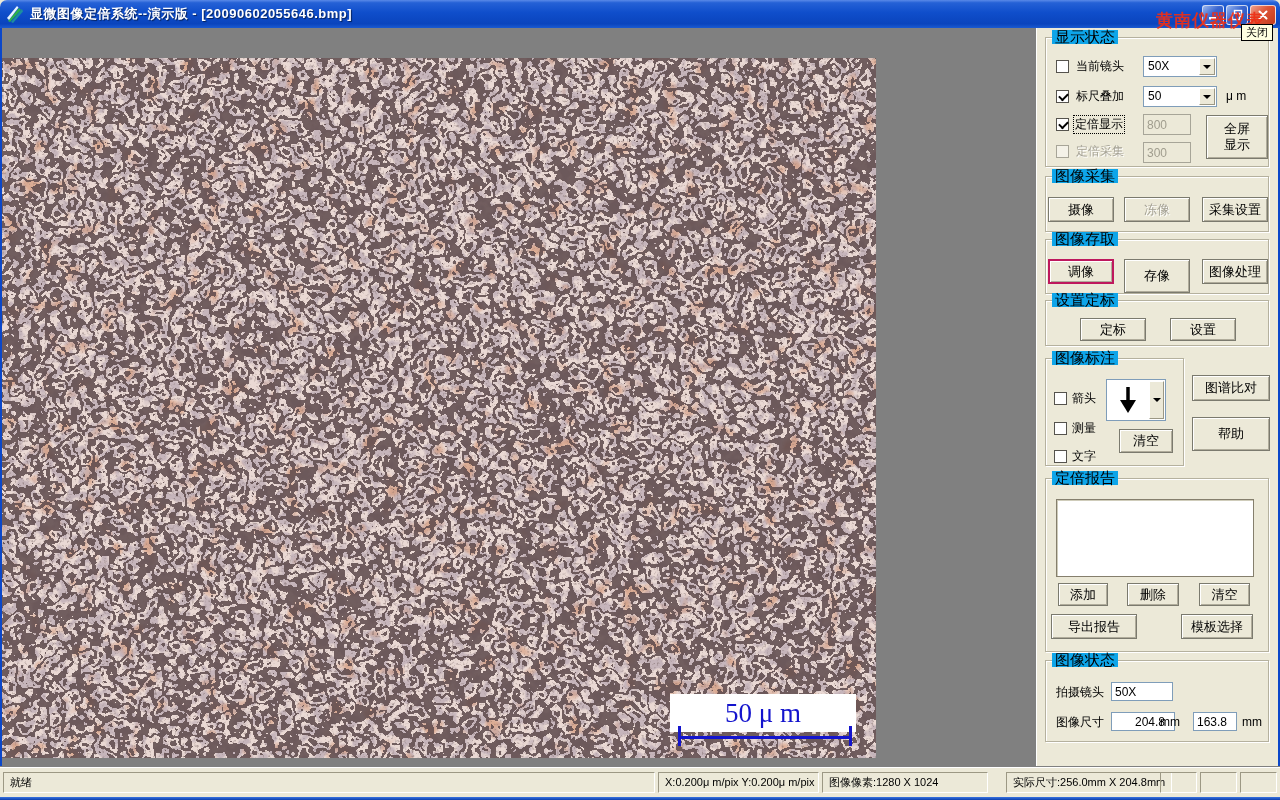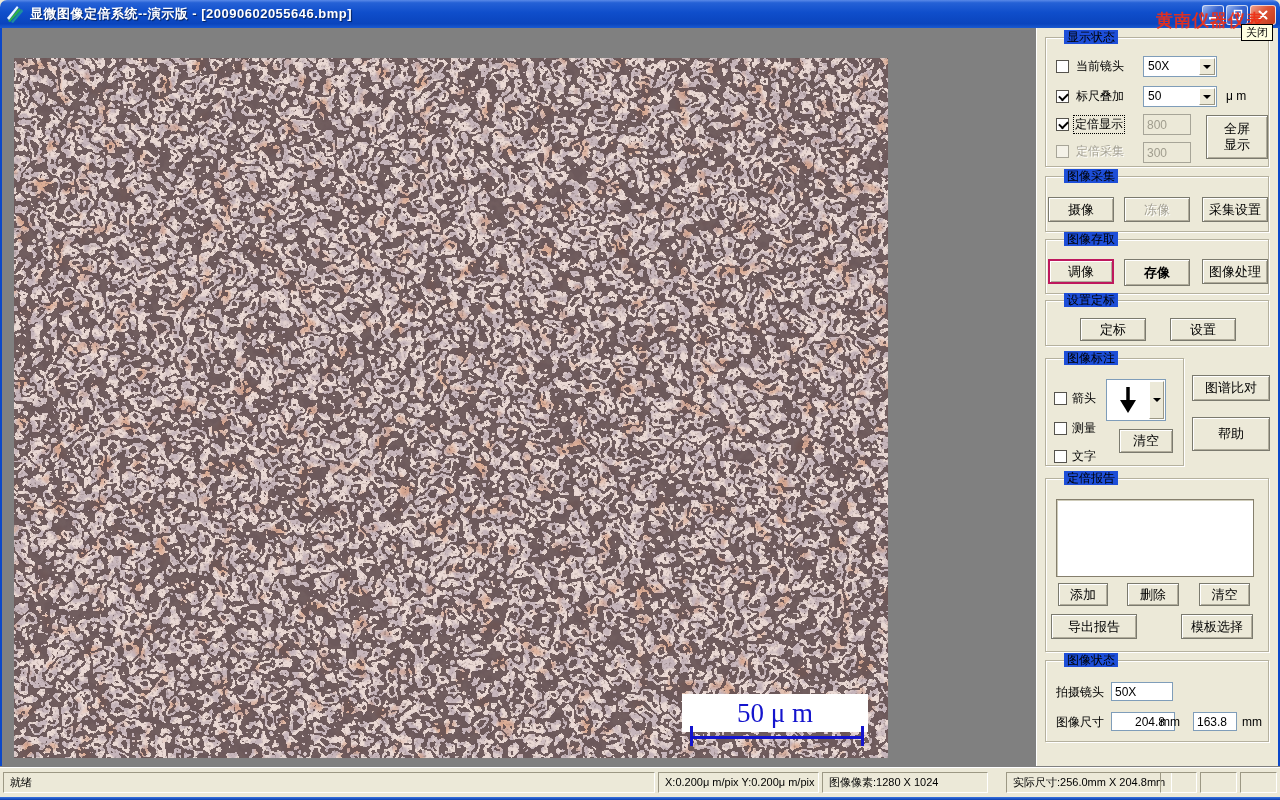--- a/index.html
+++ b/index.html
@@ -23,36 +23,36 @@
   .btn-min { left:1202px; } .btn-restore { left:1226px; } .btn-close { left:1250px; }
   .watermark { position:absolute; left:1156px; top:9px; z-index:30; color:#ee2f16;
     font-size:17px; font-weight:bold; letter-spacing:1px; opacity:.92; white-space:nowrap; }
   .tooltip { position:absolute; left:1241px; top:24px; z-index:40; background:#FFFFE1;
     border:1px solid #000; font-size:11px; line-height:13px; padding:1px 4px; white-space:nowrap; }
 
   
   .client { position:absolute; left:0; top:28px; width:1280px; height:738px; background:#808080; }
   .edge-left  { position:absolute; left:0; top:28px; width:2px; height:738px; background:#0b47c9; z-index:5; }
   .edge-right { position:absolute; left:1278px; top:28px; width:2px; height:738px; background:#0b47c9; z-index:5; }
-  .viewport { position:absolute; left:14px; top:30px; width:874px; height:700px;
+  .viewport { position:absolute; left:2px; top:30px; width:874px; height:700px;
     overflow:hidden; background:#c6b5bb; }
   .scalebar-box { position:absolute; left:668px; top:636px; width:186px; height:38px; background:#fff;
     display:flex; align-items:center; justify-content:center; z-index:3;
     font-family:"Liberation Serif","DejaVu Serif",serif; font-size:27px; color:#1414cd; }
   .sb-line { position:absolute; left:676px; top:678px; width:174px; height:3px; background:#1414cd; z-index:3; }
   .sb-tick { position:absolute; top:668px; width:3px; height:20px; background:#1414cd; z-index:3; }
   .sb-tick.l { left:676px; } .sb-tick.r { left:847px; }
 
   
   .panel { position:absolute; left:1036px; top:28px; width:242px; height:738px;
     background:#ECE9D8; border-left:1px solid #fff; z-index:4; }
   .group { position:absolute; border:1px solid #b5b19e;
     box-shadow:inset 1px 1px 0 #fff, 1px 1px 0 #fff; }
-  .group-title { position:absolute; top:-8px; left:6px; background:#1d4ed8; padding:0 3px;
-    font-size:12px; line-height:14px; white-space:nowrap;margin-left:12px; }
+  .group-title { position:absolute; top:-8px; left:6px; background:#0ea5e9; padding:0 3px;
+    font-size:15px; line-height:14px; white-space:nowrap; }
   .lbl { position:absolute; font-size:12px; line-height:15px; white-space:nowrap; }
   .lbl.dis { color:#a5a295; text-shadow:1px 1px 0 #fff; }
   .lbl.focusrect { outline:1px dotted #000; outline-offset:1px; }
   .btn { position:absolute; background:#ECE9D8; border:1px solid #7b7a6e;
     box-shadow:inset 1px 1px 0 #fff, inset -1px -1px 0 #b0ac9b;
     font-size:13px; display:flex; align-items:center; justify-content:center;
     cursor:pointer; font-family:inherit; color:#000; line-height:1.2; }
   .btn.default { border:2px solid #be185d; }
   .btn.dis { color:#a5a295; text-shadow:1px 1px 0 #fff; cursor:default; }
   .chk { position:absolute; width:13px; height:13px; background:#fff; border:1px solid #55534d; }
@@ -177,21 +177,21 @@
     <div class="group" style="left:8px; top:148px; width:224px; height:56px;">
       <span class="group-title">图像采集</span>
       <div class="btn" style="left:2px; top:20px; width:66px; height:25px;">摄像</div>
       <div class="btn dis" style="left:78px; top:20px; width:66px; height:25px;">冻像</div>
       <div class="btn" style="left:156px; top:20px; width:66px; height:25px;">采集设置</div>
     </div>
 
     <div class="group" style="left:8px; top:211px; width:224px; height:55px;">
       <span class="group-title">图像存取</span>
       <div class="btn default" style="left:2px; top:19px; width:66px; height:25px;">调像</div>
-      <div class="btn" style="left:78px; top:19px; width:66px; height:27px;font-weight:bold;">存像</div>
+      <div class="btn" style="left:78px; top:19px; width:66px; height:34px;">存像</div>
       <div class="btn" style="left:156px; top:19px; width:66px; height:25px;">图像处理</div>
     </div>
 
     <div class="group" style="left:8px; top:272px; width:224px; height:46px;">
       <span class="group-title">设置定标</span>
       <div class="btn" style="left:34px; top:17px; width:66px; height:23px;">定标</div>
       <div class="btn" style="left:124px; top:17px; width:66px; height:23px;">设置</div>
     </div>
 
     <div class="group" style="left:8px; top:330px; width:139px; height:108px;">

